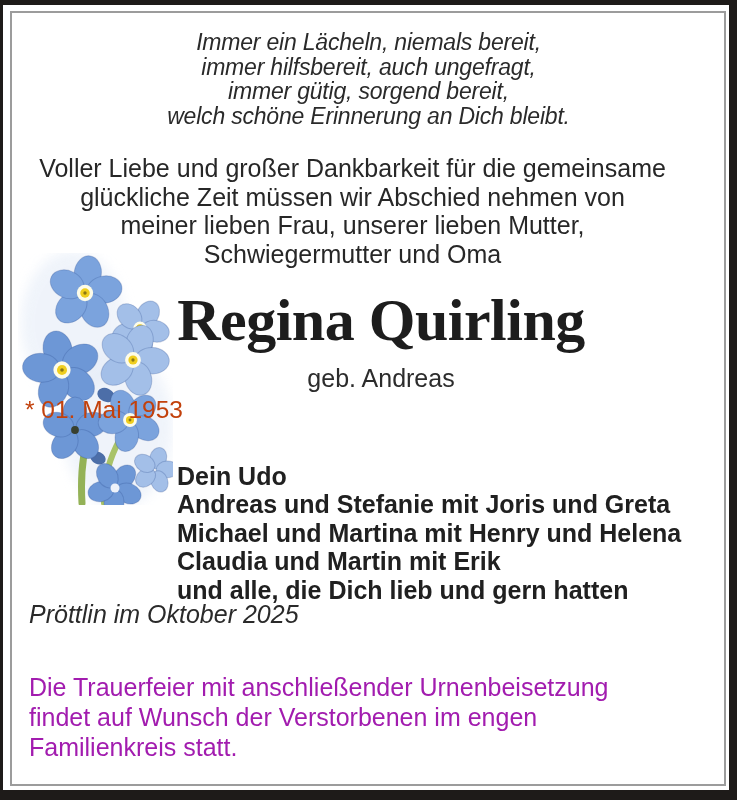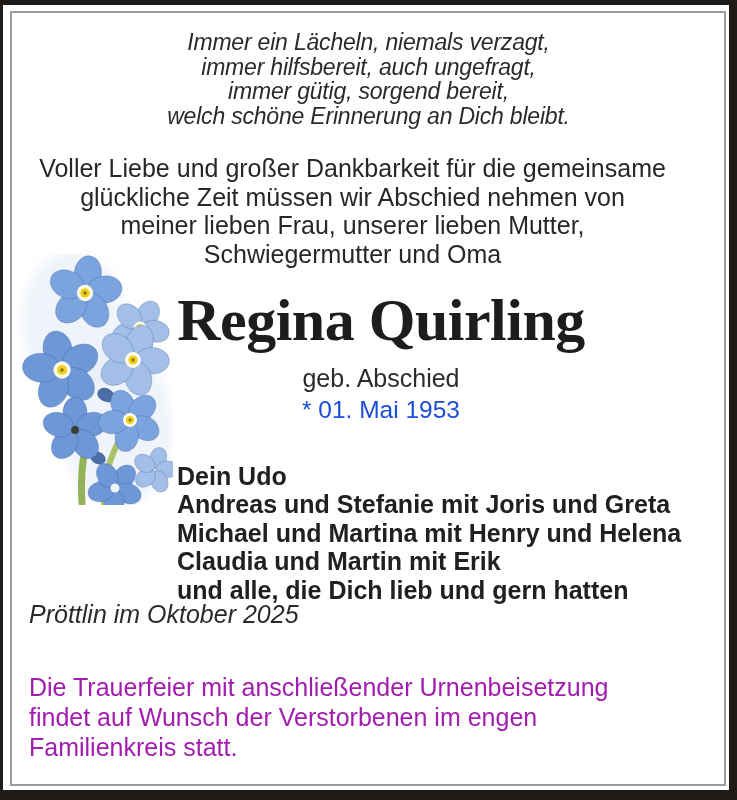--- a/index.html
+++ b/index.html
@@ -54,22 +54,22 @@
     top: 289px;
     font-family: "Liberation Serif", serif;
     font-weight: bold;
     font-size: 60px; line-height: 62px;
     letter-spacing: -0.5px;
     color: #1d1d1d;
   }
   .maiden { top: 364px; font-size: 25px; color: #2c2c2c; }
   .dates {
     top: 396px;
-    display: flex; justify-content: center; gap: 36px;
-    font-size: 24.5px; color: #1d4ed8;
+    display: flex; justify-content: space-between; gap: 36px;
+    font-size: 24.5px; color: #c2410c;
   }
   .mourners {
     position: absolute; left: 177px; top: 462px;
     font-weight: bold;
     font-size: 25px; line-height: 28.4px;
     color: #202020;
   }
   .place {
     position: absolute; left: 29px; top: 600px;
     font-size: 25px; color: #2a2a2a; font-style: italic;
@@ -80,21 +80,21 @@
     color: #a21caf;
   }
 </style>
 </head>
 <body>
 
 <div class="frame-outer"></div>
 <div class="frame-inner"></div>
 
 <div class="poem">
-  <div>Immer ein Lächeln, niemals verzagt,</div>
+  <div>Immer ein Lächeln, niemals bereit,</div>
   <div>immer hilfsbereit, auch ungefragt,</div>
   <div>immer gütig, sorgend bereit,</div>
   <div>welch schöne Erinnerung an Dich bleibt.</div>
 </div>
 
 <div class="intro">
   <div>Voller Liebe und großer Dankbarkeit für die gemeinsame</div>
   <div>glückliche Zeit müssen wir Abschied nehmen von</div>
   <div>meiner lieben Frau, unserer lieben Mutter,</div>
   <div>Schwiegermutter und Oma</div>
@@ -167,21 +167,21 @@
       <ellipse cx="106.32042034045482" cy="223.89235557477483" rx="13" ry="10" transform="rotate(-50 106.32042034045482 223.89235557477483)" fill="#6d97d6" stroke="rgba(40,70,140,0.25)" stroke-width="1"></ellipse>
       <ellipse cx="110.44416589121842" cy="240.43179560453072" rx="13" ry="10" transform="rotate(22 110.44416589121842 240.43179560453072)" fill="#6d97d6" stroke="rgba(40,70,140,0.25)" stroke-width="1"></ellipse>
       <ellipse cx="95.98853113071019" cy="249.46467872876744" rx="13" ry="10" transform="rotate(94 95.98853113071019 249.46467872876744)" fill="#6d97d6" stroke="rgba(40,70,140,0.25)" stroke-width="1"></ellipse>
       <ellipse cx="82.93071196899805" cy="238.50786748619518" rx="13" ry="10" transform="rotate(166 82.93071196899805 238.50786748619518)" fill="#6d97d6" stroke="rgba(40,70,140,0.25)" stroke-width="1"></ellipse>
       <ellipse cx="89.31617066861853" cy="222.70330260573184" rx="13" ry="10" transform="rotate(238 89.31617066861853 222.70330260573184)" fill="#6d97d6" stroke="rgba(40,70,140,0.25)" stroke-width="1"></ellipse>
       <circle cx="97" cy="235" r="4.5" fill="#eef2fa"></circle>
     </svg>
 </div>
 
 <div class="center-col name">Regina Quirling</div>
-<div class="center-col maiden">geb. Abschied</div>
+<div class="center-col maiden">geb. Andreas</div>
 <div class="center-col dates">
   <span>* 01. Mai 1953</span>
 </div>
 
 <div class="mourners">
   <div>Dein Udo</div>
   <div>Andreas und Stefanie mit Joris und Greta</div>
   <div>Michael und Martina mit Henry und Helena</div>
   <div>Claudia und Martin mit Erik</div>
   <div>und alle, die Dich lieb und gern hatten</div>

